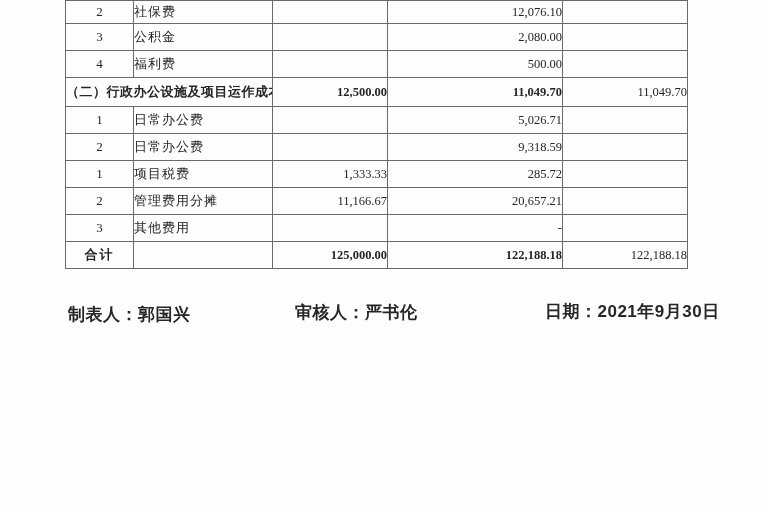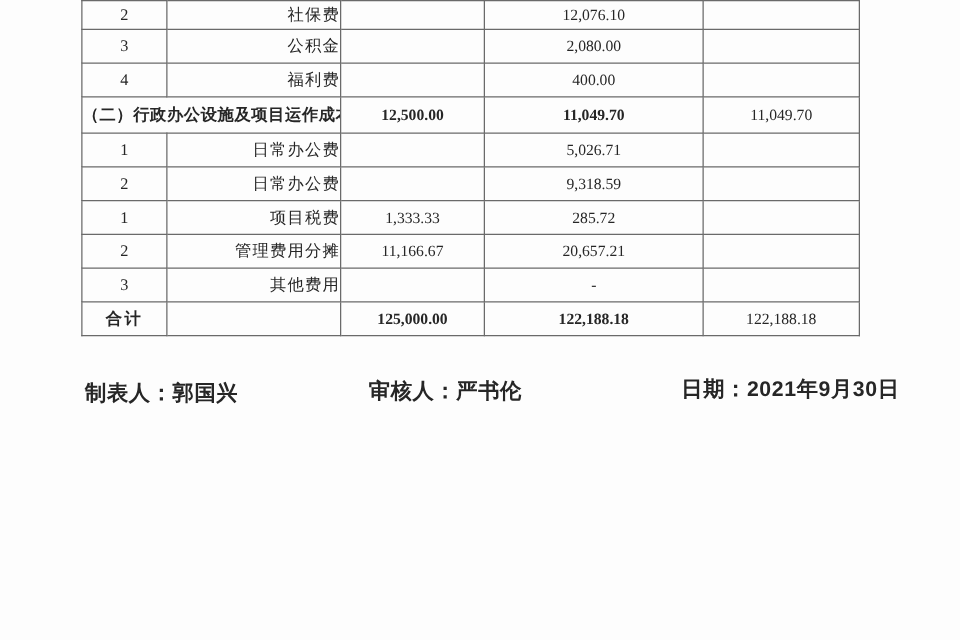--- a/index.html
+++ b/index.html
@@ -33,23 +33,23 @@
   }
   .expense-table tr{height:27px;}
   .expense-table tr.category{height:29px;}
   .expense-table tbody tr:first-child{height:23px;}
   .col-num{width:68px;}
   .col-name{width:139px;}
   .col-budget{width:115px;}
   .col-actual{width:175px;}
   .col-balance{width:125px;}
   .c-num{text-align:center;}
-  .c-name{padding-left:9px;text-align:right;letter-spacing:1px;}
+  .c-name{padding-left:9px;text-align:left;letter-spacing:1px;}
   .c-label{padding-left:7px;text-align:left;font-weight:bold;letter-spacing:0.5px;}
-  .c-money{text-align:center;padding-right:11px;font-size:12.5px;}
+  .c-money{text-align:right;padding-right:11px;font-size:12.5px;}
   .strong{font-weight:bold;margin-left:20px;}
   .c-total{font-weight:bold;letter-spacing:2px;}
   
   .sig, .note{
     position:absolute;
     font-family:"Liberation Sans", sans-serif;
     font-weight:bold;
     font-size:17px;
     color:var(--ink);
     letter-spacing:0.5px;
@@ -85,21 +85,21 @@
           <td class="c-num">3</td>
           <td class="c-name">公积金</td>
           <td class="c-money"></td>
           <td class="c-money">2,080.00</td>
           <td class="c-money"></td>
         </tr>
         <tr class="item">
           <td class="c-num">4</td>
           <td class="c-name">福利费</td>
           <td class="c-money"></td>
-          <td class="c-money">400.00</td>
+          <td class="c-money">500.00</td>
           <td class="c-money"></td>
         </tr>
         <tr class="category">
           <td class="c-label" colspan="2">（二）行政办公设施及项目运作成本</td>
           <td class="c-money strong">12,500.00</td>
           <td class="c-money strong">11,049.70</td>
           <td class="c-money">11,049.70</td>
         </tr>
         <tr class="item">
           <td class="c-num">1</td>

